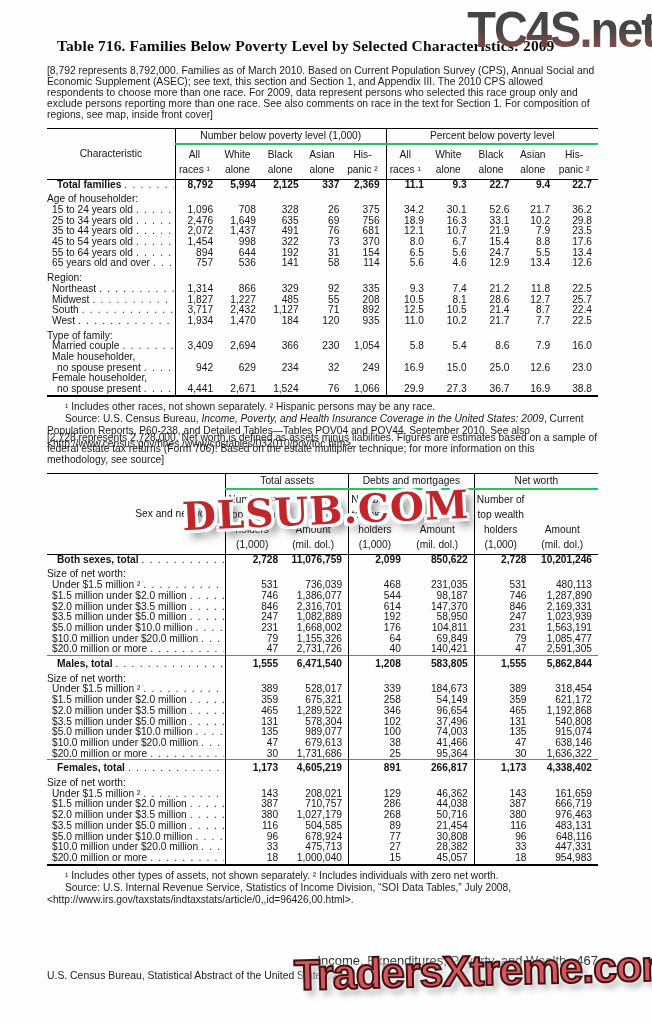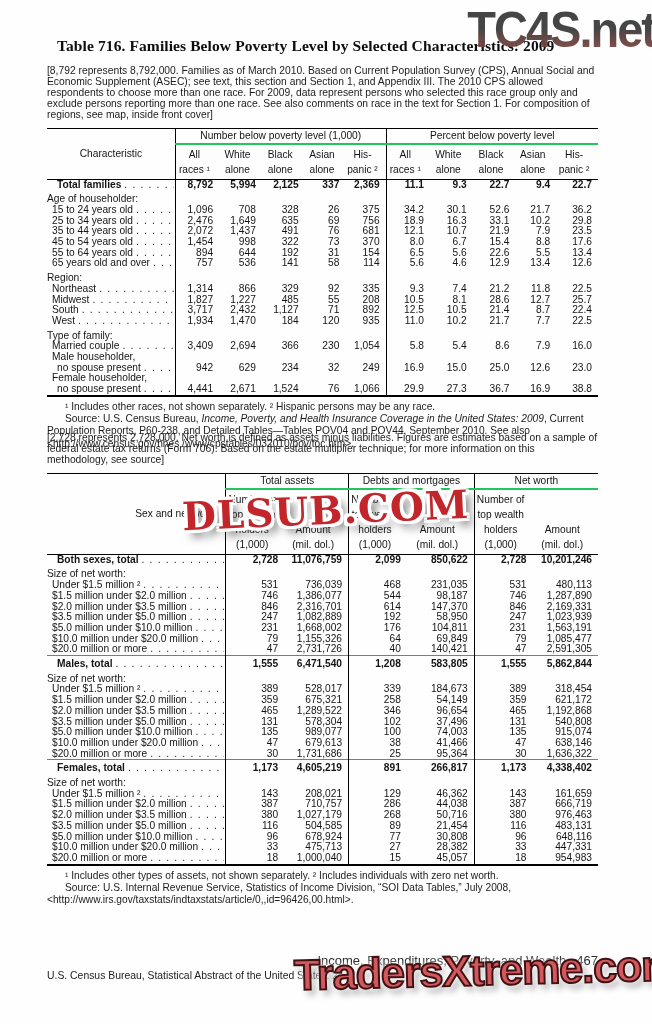--- a/index.html
+++ b/index.html
@@ -217,21 +217,21 @@
                 <span class="leader">. . . . . . . . . . . . . . . . . . . . . . . . . . . . . . . . . . . . . . . . . . . . . . . . . . . . . . . . . . . . </span>
               </div>
             </td>
             <td class="num vl">894</td>
             <td class="num">644</td>
             <td class="num">192</td>
             <td class="num">31</td>
             <td class="num">154</td>
             <td class="num vl">6.5</td>
             <td class="num">5.6</td>
-            <td class="num">22.6</td>
+            <td class="num">24.7</td>
             <td class="num">5.5</td>
             <td class="num">13.4</td>
           </tr>
           <tr>
             <td class="lab ind1">
               <div class="labwrap">
                 <span class="lbl">65 years old and over</span>
                 <span class="leader">. . . . . . . . . . . . . . . . . . . . . . . . . . . . . . . . . . . . . . . . . . . . . . . . . . . . . . . . . . . . </span>
               </div>
             </td>

